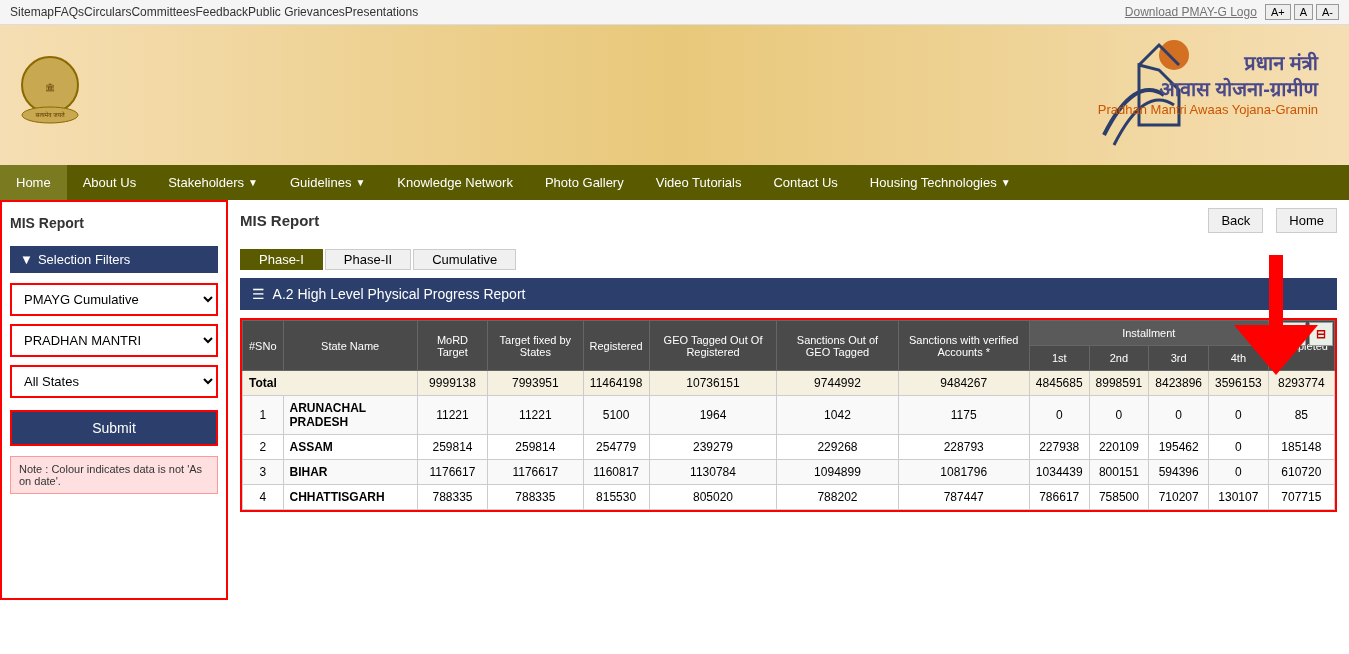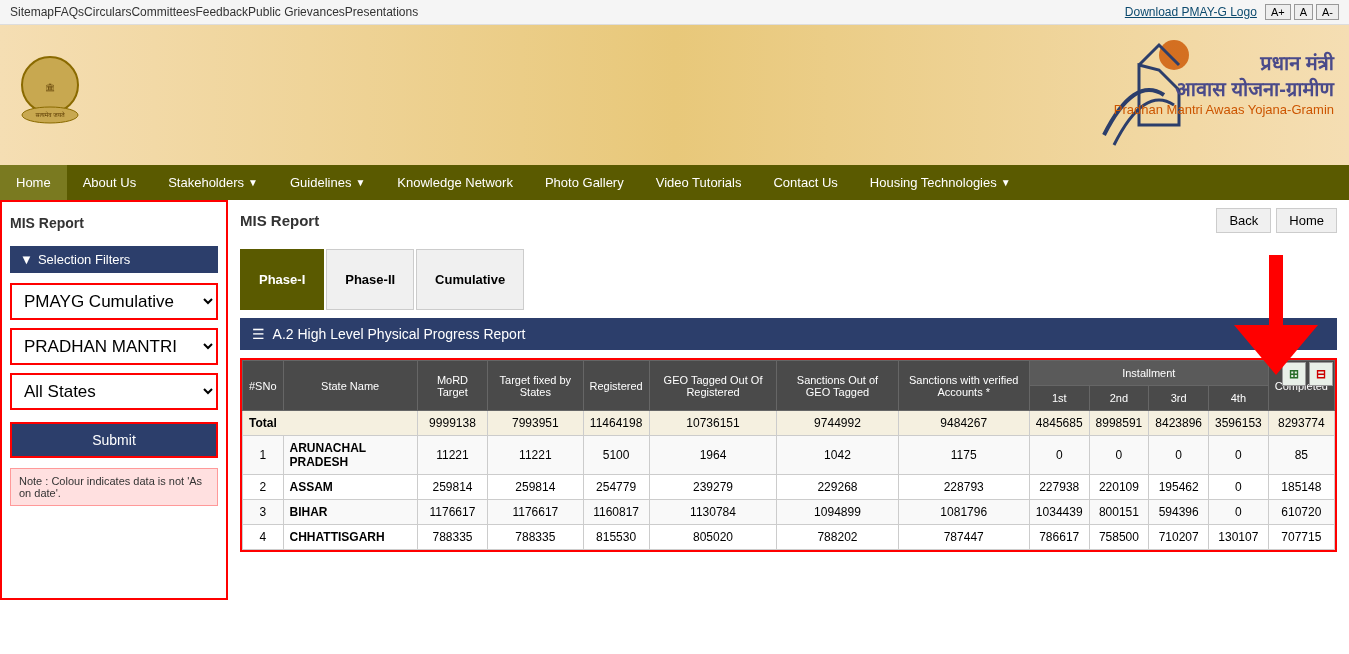--- a/index.html
+++ b/index.html
@@ -11,21 +11,21 @@
       border-bottom: 1px solid #ddd;
       padding: 4px 10px;
       display: flex;
       align-items: center;
       justify-content: space-between;
       font-size: 12px;
     }
     .top-bar-left { display: flex; }
     .top-bar-left a, .top-bar-right a { color: #333; text-decoration: none; cursor: pointer; }
     .top-bar-right { display: flex; align-items: center; gap: 8px; }
-    .top-bar-right a { text-decoration: underline; color: #0c4a6e; }
+    .top-bar-right a { text-decoration: underline; color: #737373; }
     .font-btns { display: flex; gap: 3px; }
     .font-btn {
       border: 1px solid #999;
       background: #eee;
       cursor: pointer;
       padding: 1px 5px;
       font-size: 11px;
     }
 
     
@@ -34,21 +34,21 @@
       padding: 10px 15px;
       display: flex;
       align-items: center;
       justify-content: space-between;
       min-height: 130px;
     }
     .header-left { display: flex; align-items: center; gap: 15px; }
     .ministry-text h2 { font-size: 22px; color: #333; font-weight: bold; }
     .ministry-text h3 { font-size: 18px; color: #333; font-weight: normal; }
     .pmay-logo-area { position: relative; width: 280px; height: 120px; }
-    .pmay-text { position: absolute; right: 0; top: 15px; text-align: right; }
+    .pmay-text { position: absolute; right: 16px; top: 15px; text-align: right; }
     .pmay-text .hindi { font-size: 20px; color: #4a4a8a; font-weight: bold; line-height: 1.3; }
     .pmay-text .english { font-size: 13px; color: #cc5500; }
 
     
     .nav {
       background: #5a5a00;
       display: flex;
       align-items: center;
       padding: 0;
     }
@@ -94,21 +94,21 @@
       margin-bottom: 10px;
       display: flex;
       align-items: center;
       gap: 5px;
     }
     .filter-section { margin-bottom: 8px; }
     .filter-select {
       width: 100%;
       padding: 6px 8px;
       border: 2px solid red;
-      font-size: 17px;
+      font-size: 13px;
       background: #fff;
       cursor: pointer;
     }
     .submit-btn {
       width: 100%;
       padding: 8px;
       background: #2c3e6b;
       color: #fff;
       border: none;
       font-size: 14px;
@@ -132,38 +132,37 @@
       position: relative;
     }
     .content-header {
       display: flex;
       justify-content: space-between;
       align-items: center;
       padding: 8px 12px;
       background: #fff;
     }
     .content-title { font-size: 15px; font-weight: bold; color: #333; }
-    .header-buttons { display: flex; gap: 5px; }
+    .header-buttons { display: flex; gap: 13px; }
     .header-btn {
       padding: 4px 12px;
       border: 1px solid #ccc;
       background: #f0f0f0;
       cursor: pointer;
       font-size: 13px;
     }
 
     
     .tabs { display: flex; padding: 8px 12px 0; gap: 2px; }
     .tab {
-      padding: 22px 18px;
+      padding: 2px 18px;
       border: 1px solid #ccc;
       cursor: pointer;
       font-size: 13px;
       background: #f0f0f0;
-      font-weight: bold;
     }
     .tab.active {
       background: #5a5a00;
       color: #fff;
       border-color: #5a5a00;
     }
 
     
     .report-header {
       background: #2c3e6b;

